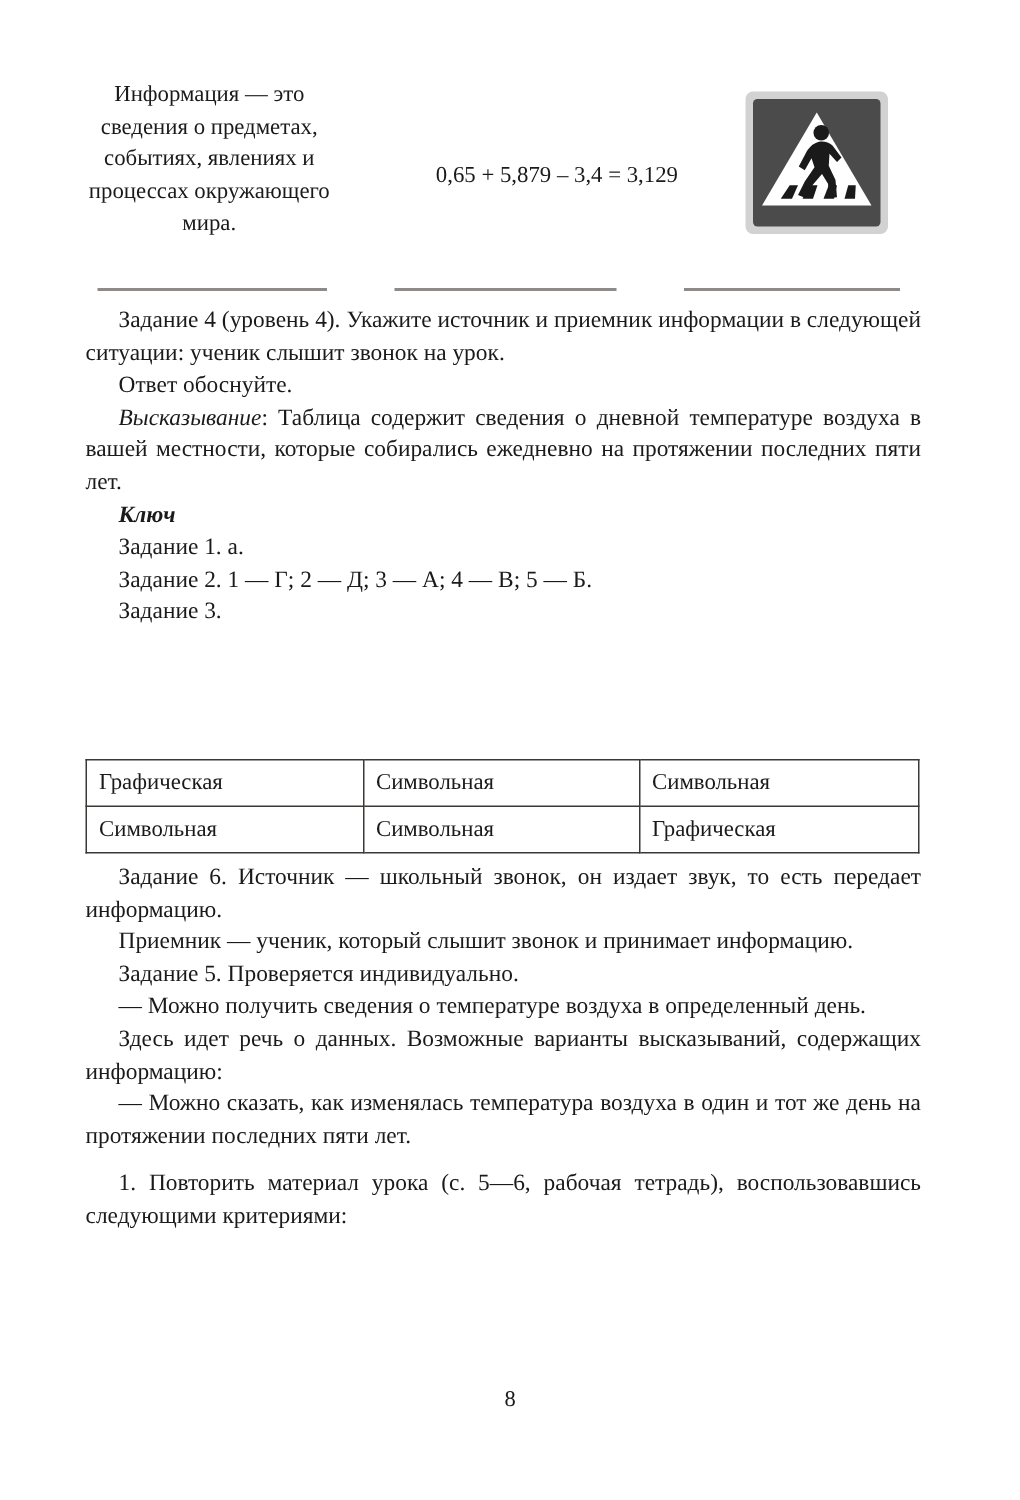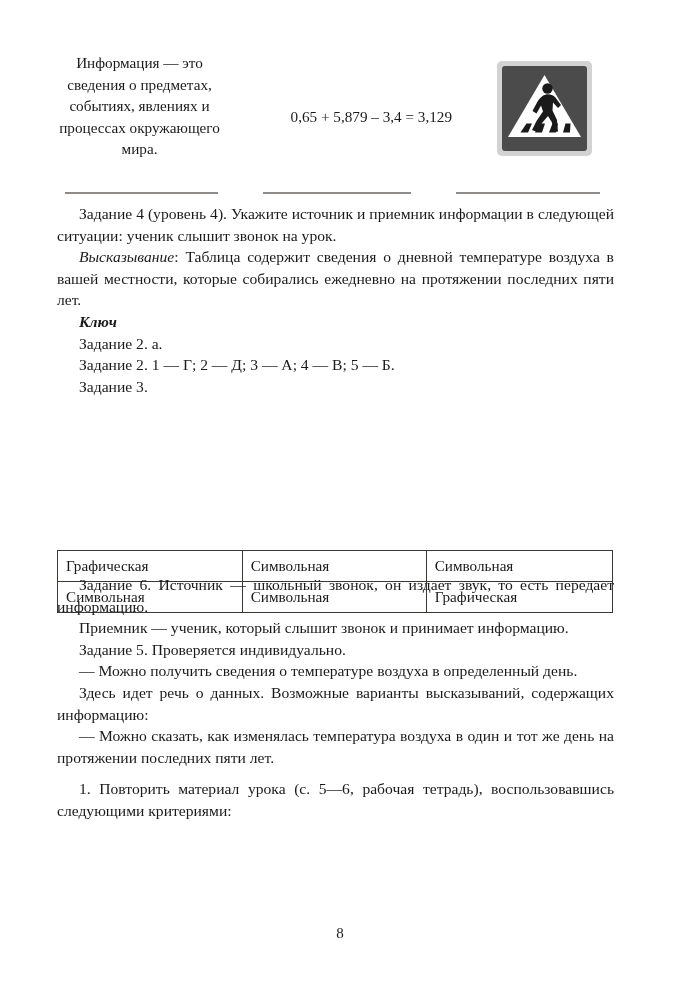--- a/index.html
+++ b/index.html
@@ -119,21 +119,20 @@
   .bi   { font-style: italic; font-weight: bold; }
 
   
   .key-table {
     position: absolute;
     left: 57px;
     top: 506px;
     width: 556px;
     border-collapse: collapse;
     font-size: 15.2px;
-    margin-top: 44px;
   }
   .key-table td {
     border: 1.6px solid #3b3836;
     padding: 4px 8px 5px 8px;
     height: 21px;
     vertical-align: middle;
   }
   .key-table td.c1 { width: 184px; }
   .key-table td.c2 { width: 184px; }
   .key-table td.c3 { width: 186px; }
@@ -199,23 +198,24 @@
   </div>
 
   <div class="rules">
     <div class="rule rule-1"></div>
     <div class="rule rule-2"></div>
     <div class="rule rule-3"></div>
   </div>
 
   <div class="body-text">
     <p class="para">Задание 4 (уровень 4). Укажите источник и приемник информации в следующей ситуации: ученик слышит звонок на урок.</p>
+    <p class="para">Ответ обоснуйте.</p>
     <p class="para"><span class="it">Высказывание</span><span>: Таблица содержит сведения о дневной температуре воздуха в вашей местности, которые собирались ежедневно на протяжении последних пяти лет.</span></p>
     <p class="para bi">Ключ</p>
-    <p class="para">Задание 2. а.</p>
+    <p class="para">Задание 1. а.</p>
     <p class="para">Задание 2. 1 — Г; 2 — Д; 3 — А; 4 — В; 5 — Б.</p>
     <p class="para">Задание 3.</p>
   </div>
 
   <table class="key-table">
     <tbody>
       <tr>
         <td class="c1">Графическая</td>
         <td class="c2">Символьная</td>
         <td class="c3">Символьная</td>

